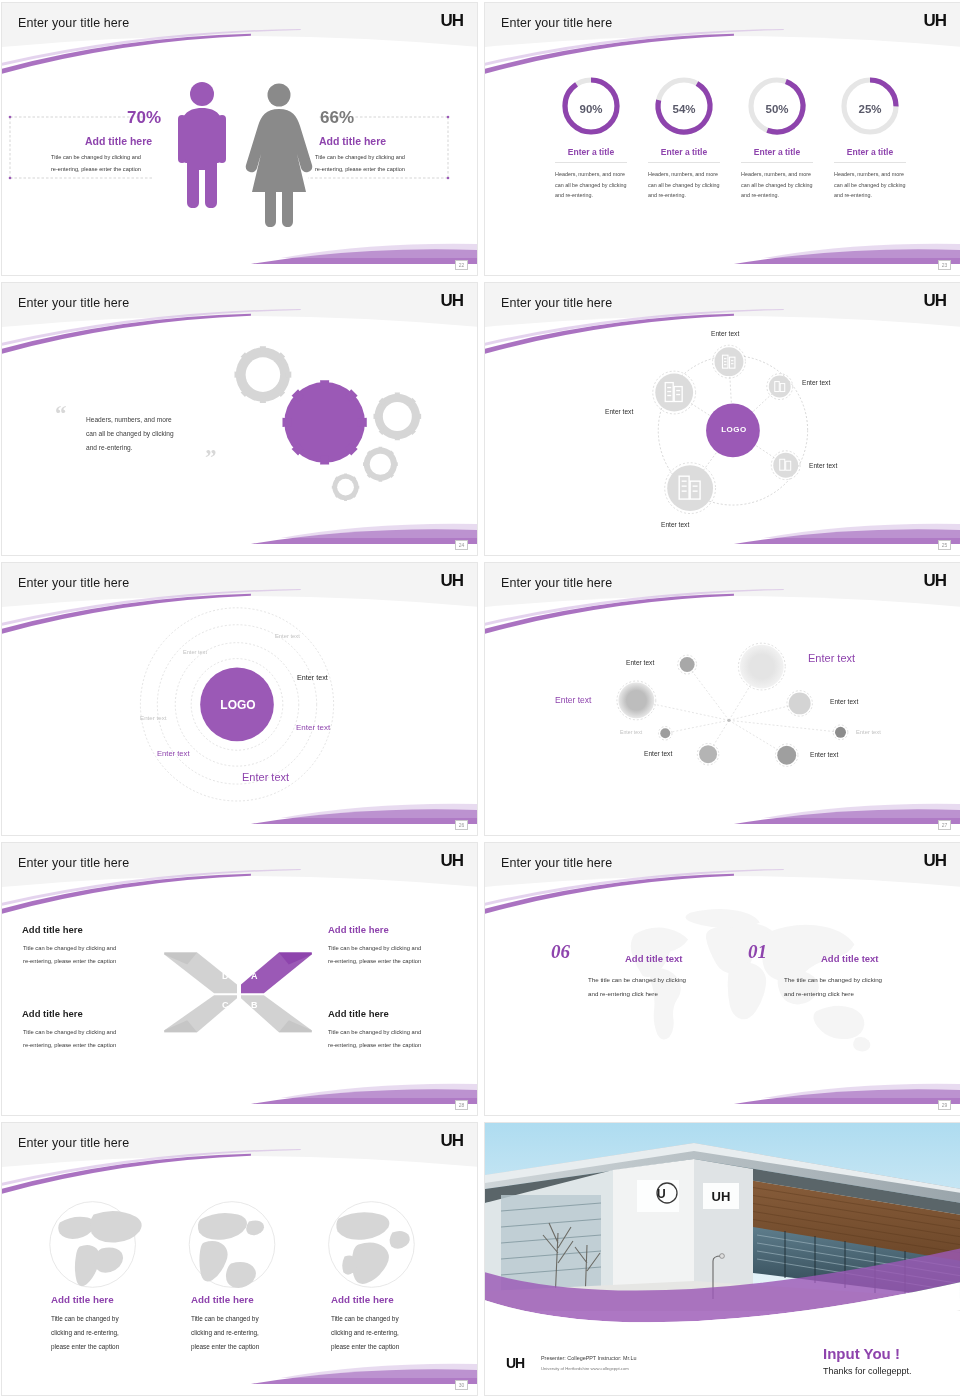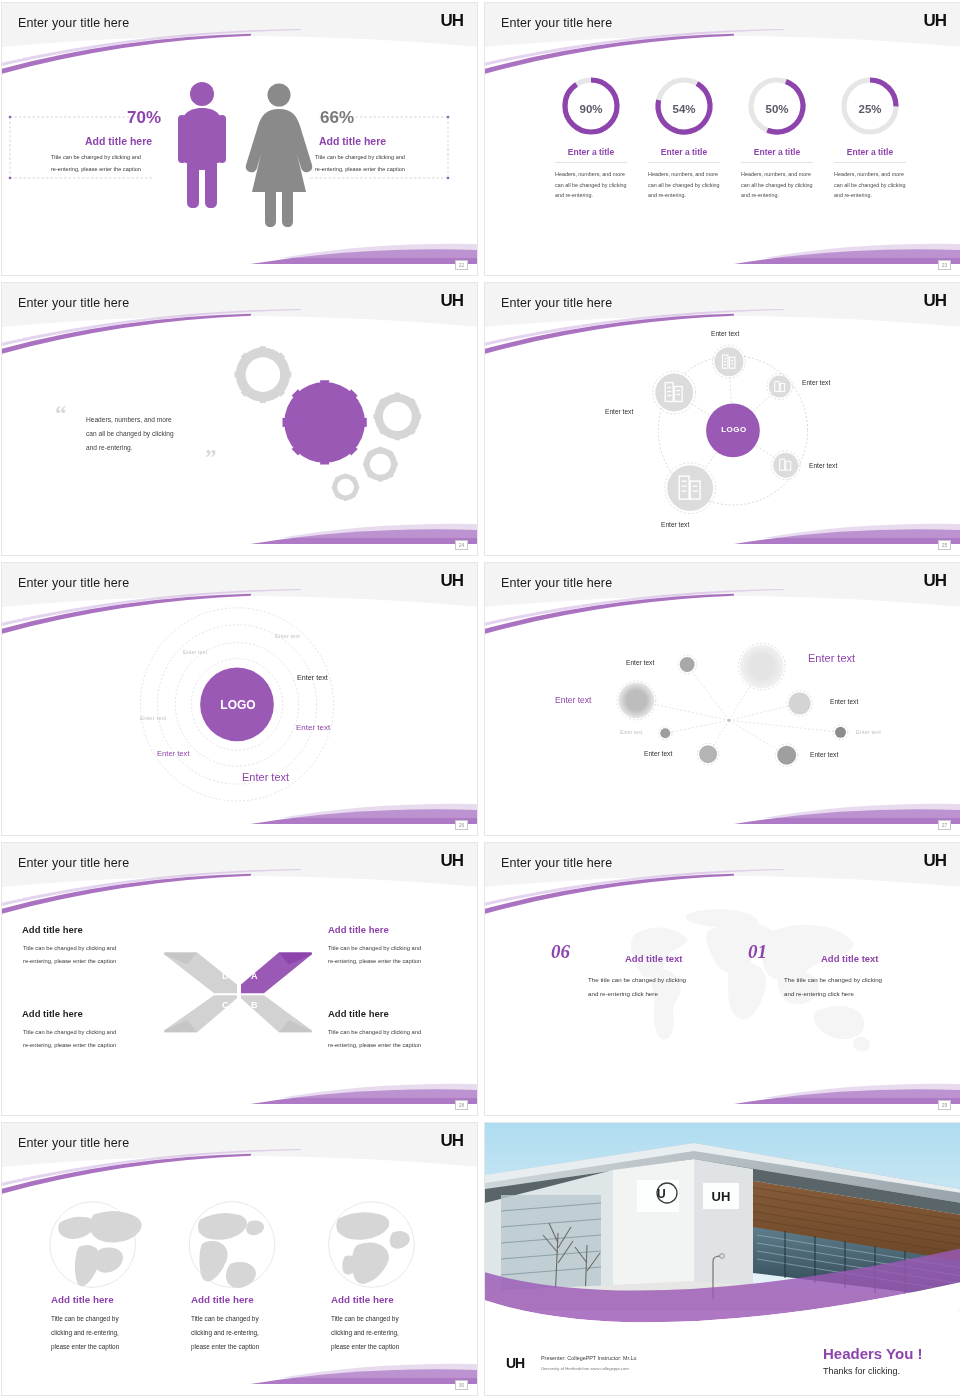--- a/index.html
+++ b/index.html
@@ -815,20 +815,20 @@
 
       <path d="M228,176 L228,138 q0,-5 8,-5" stroke="#6a6a6a" stroke-width="1.1" fill="none"></path>
       <circle cx="237" cy="133" r="2.4" fill="#dedede" stroke="#6a6a6a" stroke-width=".6"></circle>
     </svg>
   </div>
   <svg class="swoosh" viewBox="0 0 477 274" preserveAspectRatio="none">
     <path d="M0,150 Q160,196 477,126 L477,160 Q160,230 0,178 Z" fill="#9b59b6" opacity=".82"></path>
     <path d="M0,178 Q160,230 477,160 L477,188 Q160,256 0,200 Z" fill="#ffffff"></path>
   </svg>
   <div class="uh-logo" style="right:auto;left:0;top:0;opacity:0;">UH</div>
-  <div class="lbl thanks-h" style="left:338px;top:222px;">Headers You !</div>
-  <div class="lbl thanks-b" style="left:338px;top:243px;">Thanks for clicking.</div>
+  <div class="lbl thanks-h" style="left:338px;top:222px;">Input You !</div>
+  <div class="lbl thanks-b" style="left:338px;top:243px;">Thanks for collegeppt.</div>
   <div class="lbl foot-uh" style="left:21px;top:232px;">UH</div>
   <div class="lbl foot-l1" style="left:56px;top:232px;">Presenter: CollegePPT   Instructor: Mr.Lu</div>
   <div class="lbl foot-l2" style="left:56px;top:243px;">University of Hertfordshire     www.collegeppt.com</div>
 </div>
 
 </div>
 
 </body></html>

